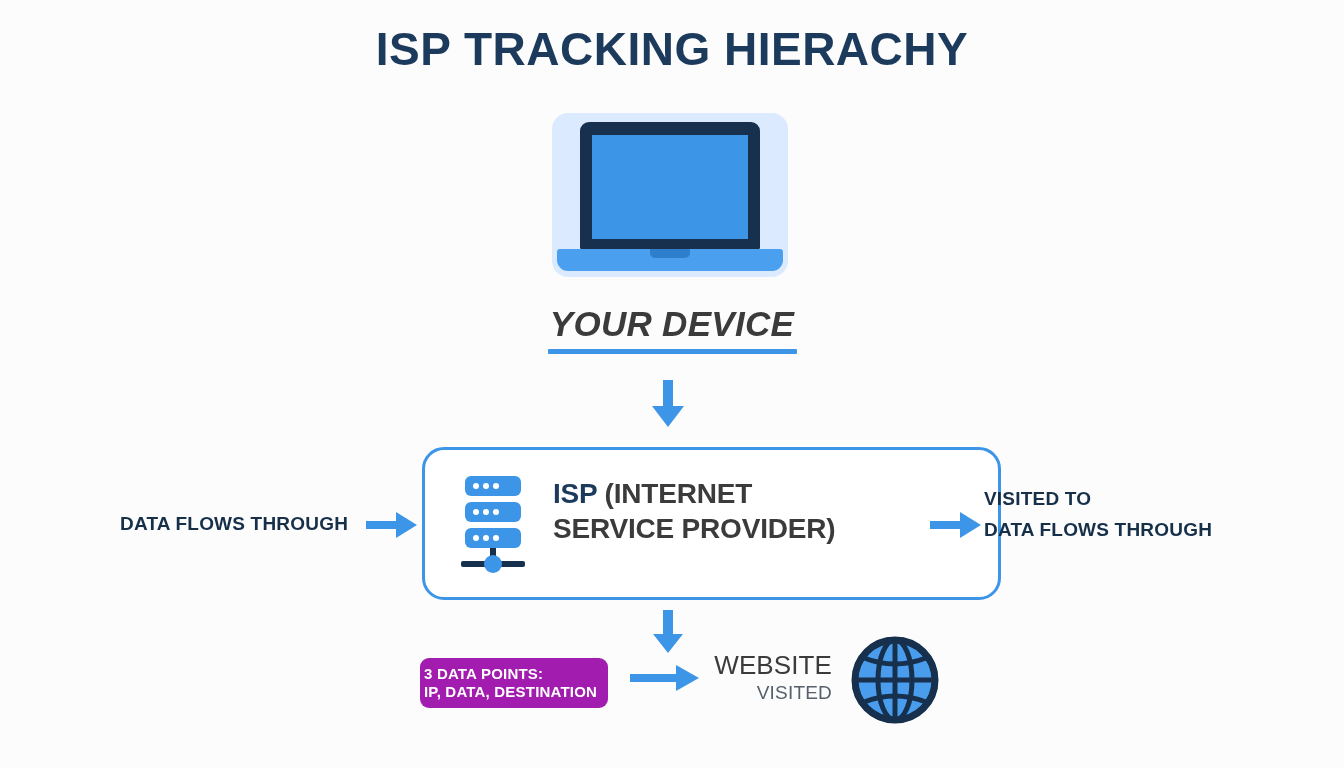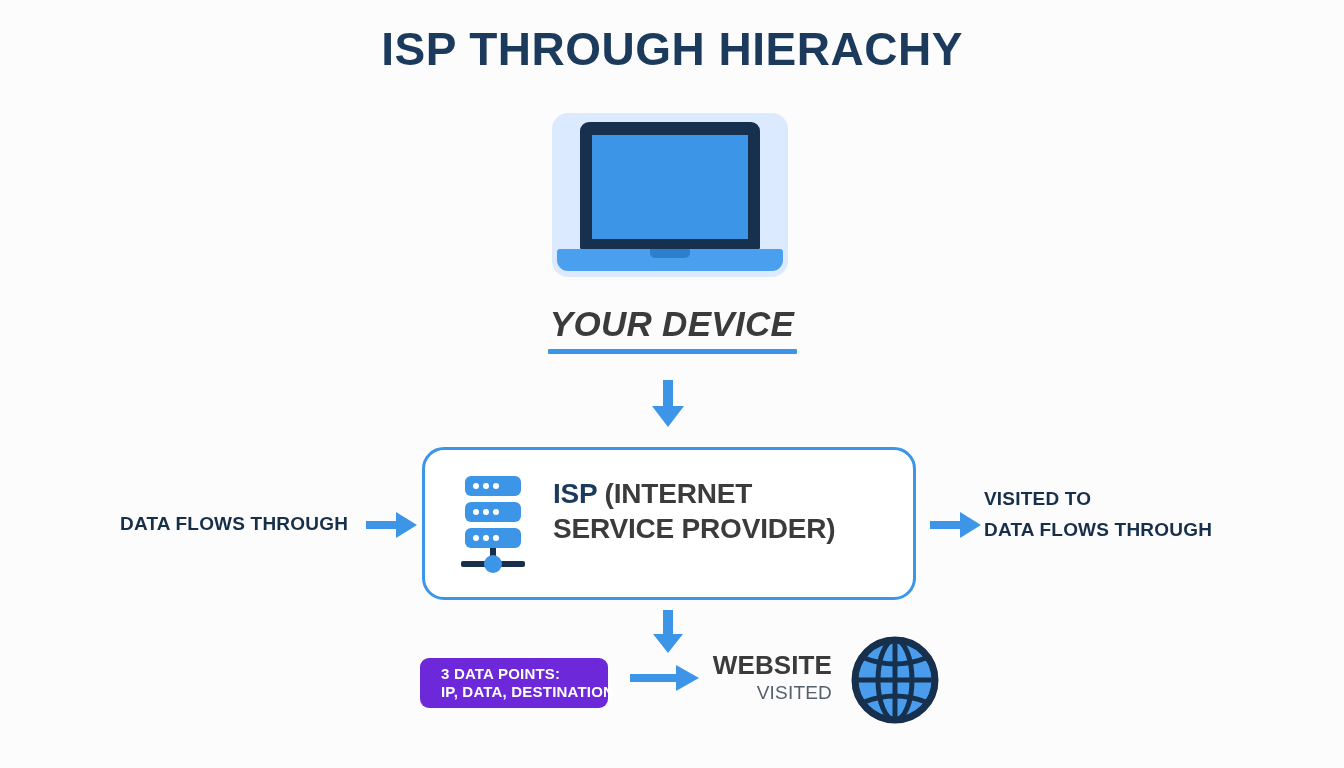--- a/index.html
+++ b/index.html
@@ -156,21 +156,21 @@
     top: 661px;
     width: 70px;
     height: 34px;
   }
 
   
   .isp-box {
     position: absolute;
     left: 422px;
     top: 447px;
-    width: 494px;
+    width: 579px;
     height: 153px;
     border: 3px solid #3d95e8;
     border-radius: 22px;
     background: #ffffff;
     display: flex;
     align-items: center;
   }
   .server-icon {
     position: absolute;
     left: 34px;
@@ -225,42 +225,42 @@
     white-space: nowrap;
   }
 
   
   .data-badge {
     position: absolute;
     left: 420px;
     top: 658px;
     width: 188px;
     height: 50px;
-    background: #6d28d9;
+    background: #a21caf;
     border-radius: 9px;
-    padding: 7px 21px;
+    padding: 7px 4px;
     color: #ffffff;
     font-size: 15px;
     font-weight: bold;
     line-height: 18px;
     letter-spacing: 0.2px;
     white-space: nowrap;
   }
 
   
   .website-block {
     position: absolute;
     left: 708px;
     top: 650px;
     width: 124px;
     text-align: right;
   }
   .website-main {
     font-size: 26px;
-    font-weight: bold;
+    font-weight: normal;
     color: #3b3b3b;
     line-height: 30px;
     letter-spacing: 0.1px;
     white-space: nowrap;
   }
   .website-sub {
     font-size: 19px;
     color: #55606b;
     line-height: 26px;
     letter-spacing: 0.2px;
@@ -272,21 +272,21 @@
     top: 636px;
     width: 88px;
     height: 88px;
   }
 </style>
 </head>
 <body>
 
 <div class="canvas">
 
-  <div class="page-title">ISP THROUGH HIERACHY</div>
+  <div class="page-title">ISP TRACKING HIERACHY</div>
 
   <div class="laptop-wrap">
     <div class="laptop-glow"></div>
     <div class="laptop-lid">
       <div class="laptop-cam"></div>
     </div>
     <div class="laptop-screen"></div>
     <div class="laptop-base"></div>
     <div class="laptop-notch"></div>
   </div>

